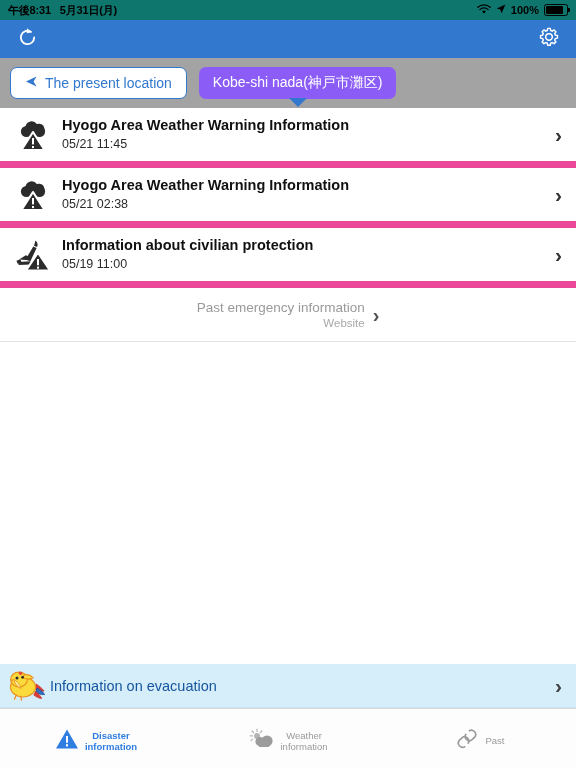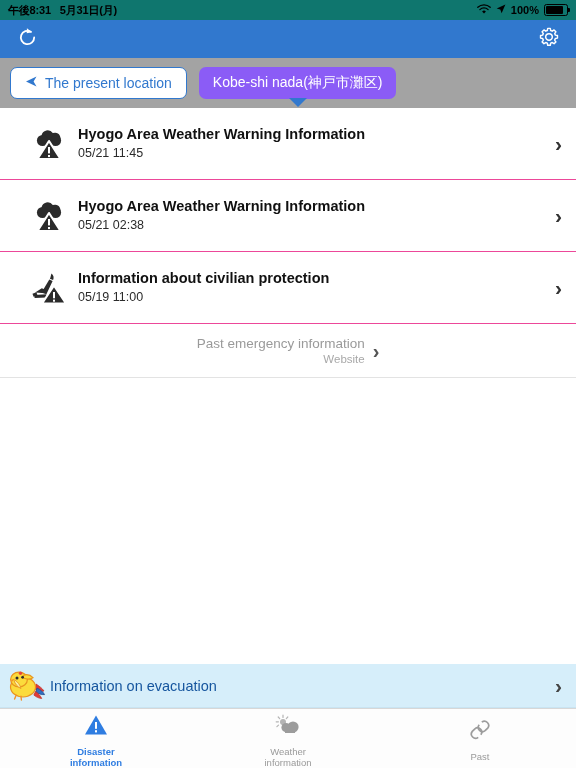--- a/index.html
+++ b/index.html
@@ -125,25 +125,25 @@
     left: 50%;
     transform: translateX(-50%);
     border-left: 9px solid transparent;
     border-right: 9px solid transparent;
     border-top: 9px solid #3178ce;
   }
 
   
   .list { background: #fff; }
   .row {
-    height: 72px;
-    display: flex;
-    align-items: center;
-    padding: 0 14px 0 28px;
-    border-bottom: 1px solid #ec4899;
+    height: 60px;
+    display: flex;
+    align-items: center;
+    padding: 0 14px 0 12px;
+    border-bottom: 7px solid #ec4899;
     box-sizing: border-box;
     cursor: pointer;
   }
   .row-icon {
     width: 44px; height: 44px;
     flex: none;
     display: flex; align-items: center; justify-content: center;
   }
   .row-text { flex: 1 1 auto; padding-left: 6px; min-width: 0;}
   .row-title {
@@ -208,21 +208,21 @@
   .tabbar {
     height: 60px;
     background: #fdfdfd;
     border-top: 1px solid #d7d7d7;
     display: flex;
     box-sizing: border-box;
   }
   .tab {
     flex: 1 1 0;
     display: flex;
-    flex-direction: column;
+    flex-direction: row;
     align-items: center;
     justify-content: center;
     gap: 6px;
     cursor: pointer;
     padding-top: 4px;
   }
   .tab-label {
     font-size: 9.5px;
     text-align: center;
     line-height: 11px;

